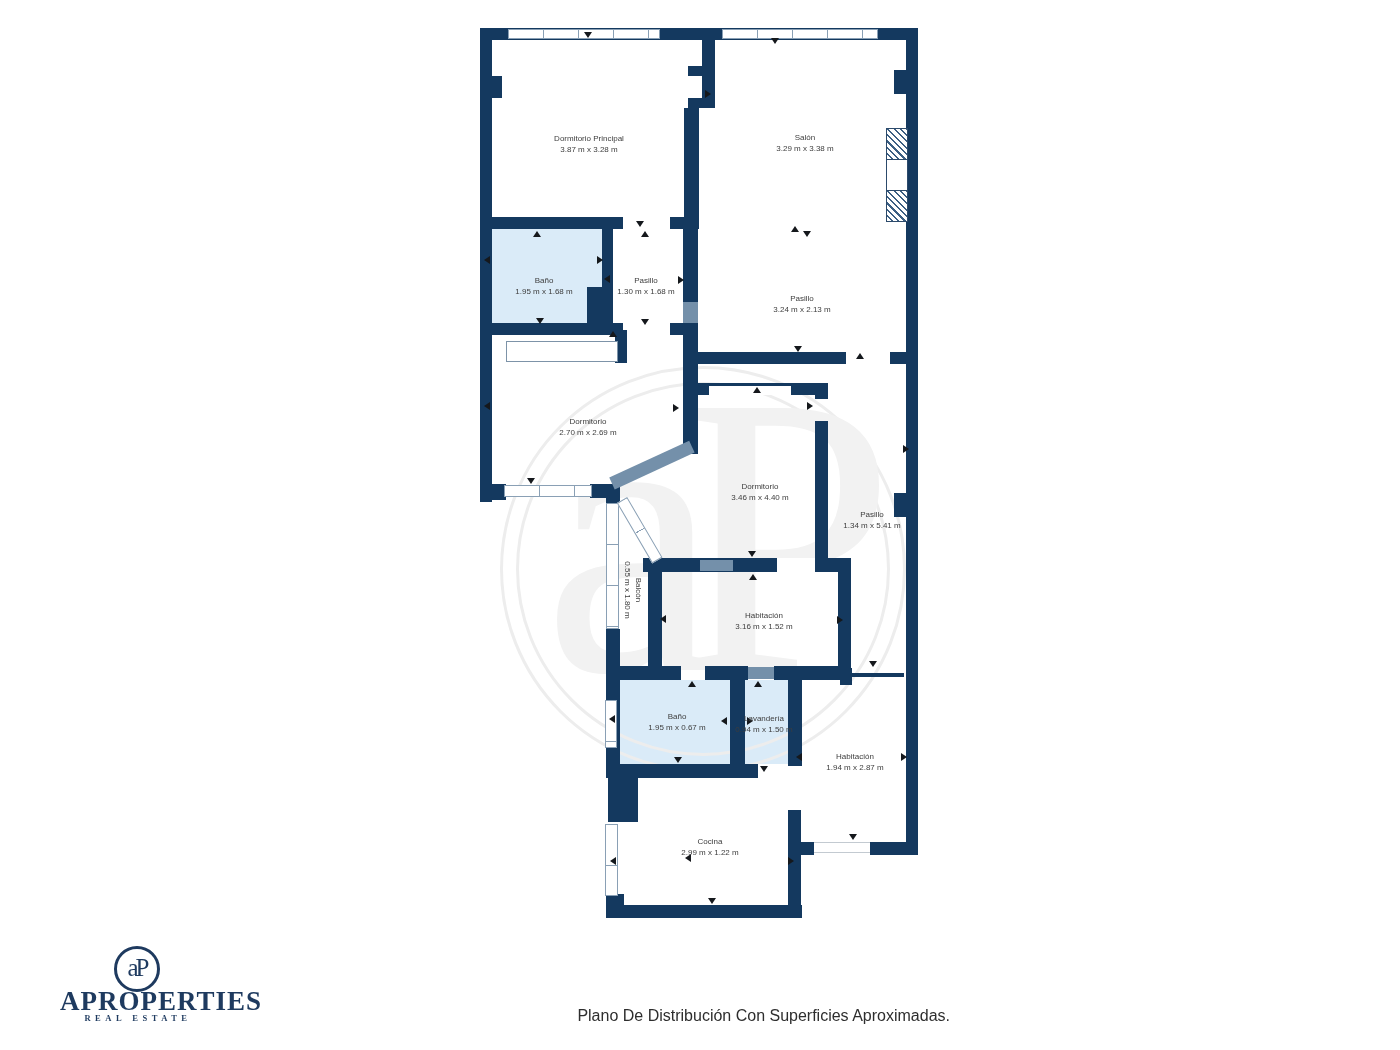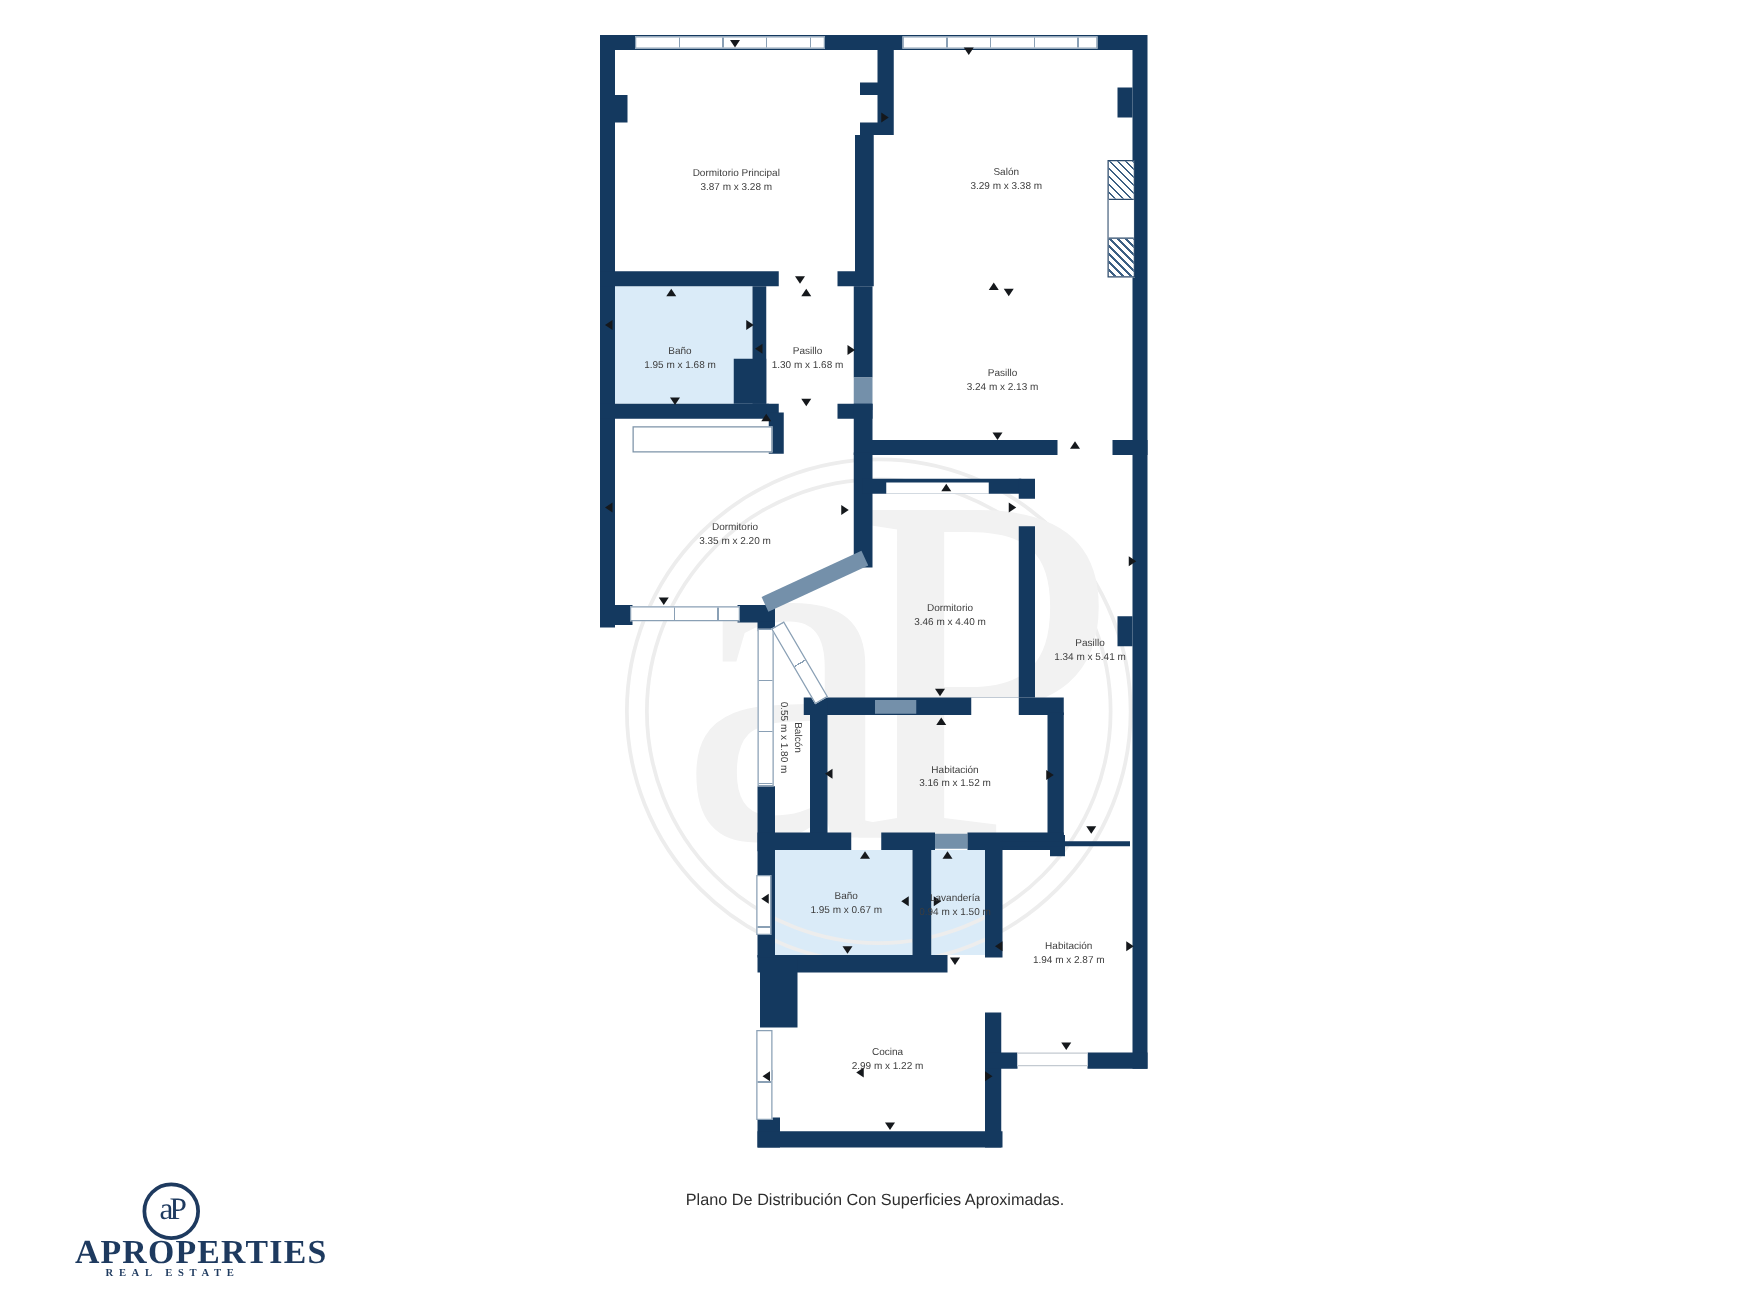--- a/index.html
+++ b/index.html
@@ -40,22 +40,22 @@
               color:#f2f2f2;z-index:2;line-height:1;}
   
   .logo-circle{position:absolute;left:114px;top:946px;width:46px;height:46px;border:3px solid #1e3a5f;
                border-radius:50%;box-sizing:border-box;display:flex;align-items:center;justify-content:center;z-index:6;}
   .logo-circle span{font-family:"Liberation Serif",serif;font-size:25px;color:#1e3a5f;letter-spacing:-3px;
                margin-top:-3px;}
   .brand-name{position:absolute;left:14px;top:986px;width:248px;text-align:right;z-index:6;
               font-family:"Liberation Serif",serif;font-size:27px;font-weight:600;color:#1e3a5f;letter-spacing:1px;}
   .brand-tagline{position:absolute;left:14px;top:1013px;width:248px;text-align:center;z-index:6;
               font-family:"Liberation Serif",serif;font-size:8.5px;font-weight:700;color:#1e3a5f;letter-spacing:4.5px;}
-  .caption{position:absolute;left:450px;top:952px;width:500px;text-align:center;z-index:6;
-           font-size:13px;color:#2e2e2e;}
+  .caption{position:absolute;left:450px;top:1007px;width:500px;text-align:right;z-index:6;
+           font-size:16px;color:#2e2e2e;}
 </style>
 </head>
 <body>
 
 <div class="canvas">
 
   <div class="wm-ring" style="left:500px;top:366px;width:400px;height:400px;"></div>
   <div class="wm-ring" style="left:516px;top:382px;width:368px;height:368px;"></div>
   <div class="wm-letters">aP</div>
 
@@ -186,21 +186,21 @@
       <div class="room-label" style="left: 646px; top: 286px;">
         <div>Pasillo</div>
         <div>1.30 m x 1.68 m</div>
       </div>
       <div class="room-label" style="left: 802px; top: 304px;">
         <div>Pasillo</div>
         <div>3.24 m x 2.13 m</div>
       </div>
       <div class="room-label" style="left: 588px; top: 427px;">
         <div>Dormitorio</div>
-        <div>3.35 m x 2.20 m</div>
+        <div>2.70 m x 2.69 m</div>
       </div>
       <div class="room-label" style="left: 760px; top: 492px;">
         <div>Dormitorio</div>
         <div>3.46 m x 4.40 m</div>
       </div>
       <div class="room-label" style="left: 872px; top: 520px;">
         <div>Pasillo</div>
         <div>1.34 m x 5.41 m</div>
       </div>
       <div class="room-label rot" style="left: 633px; top: 590px;">

